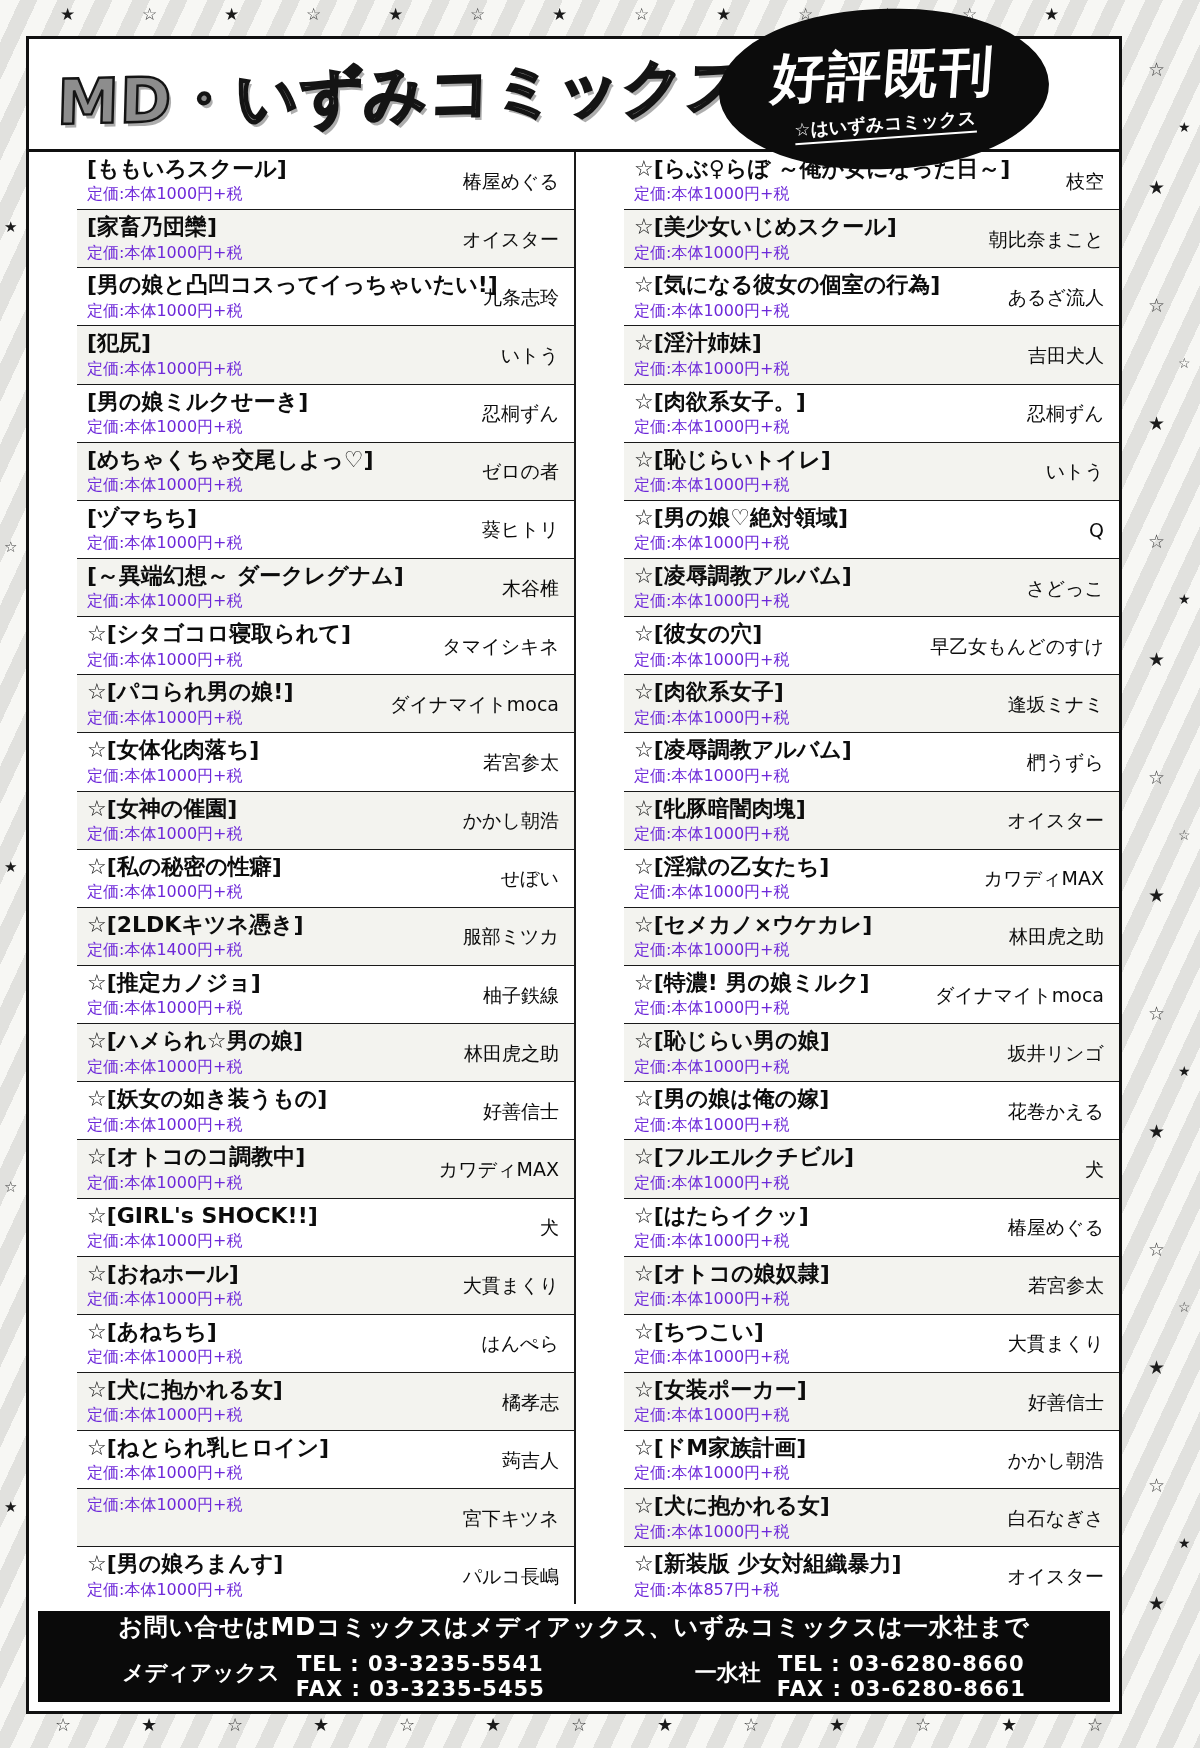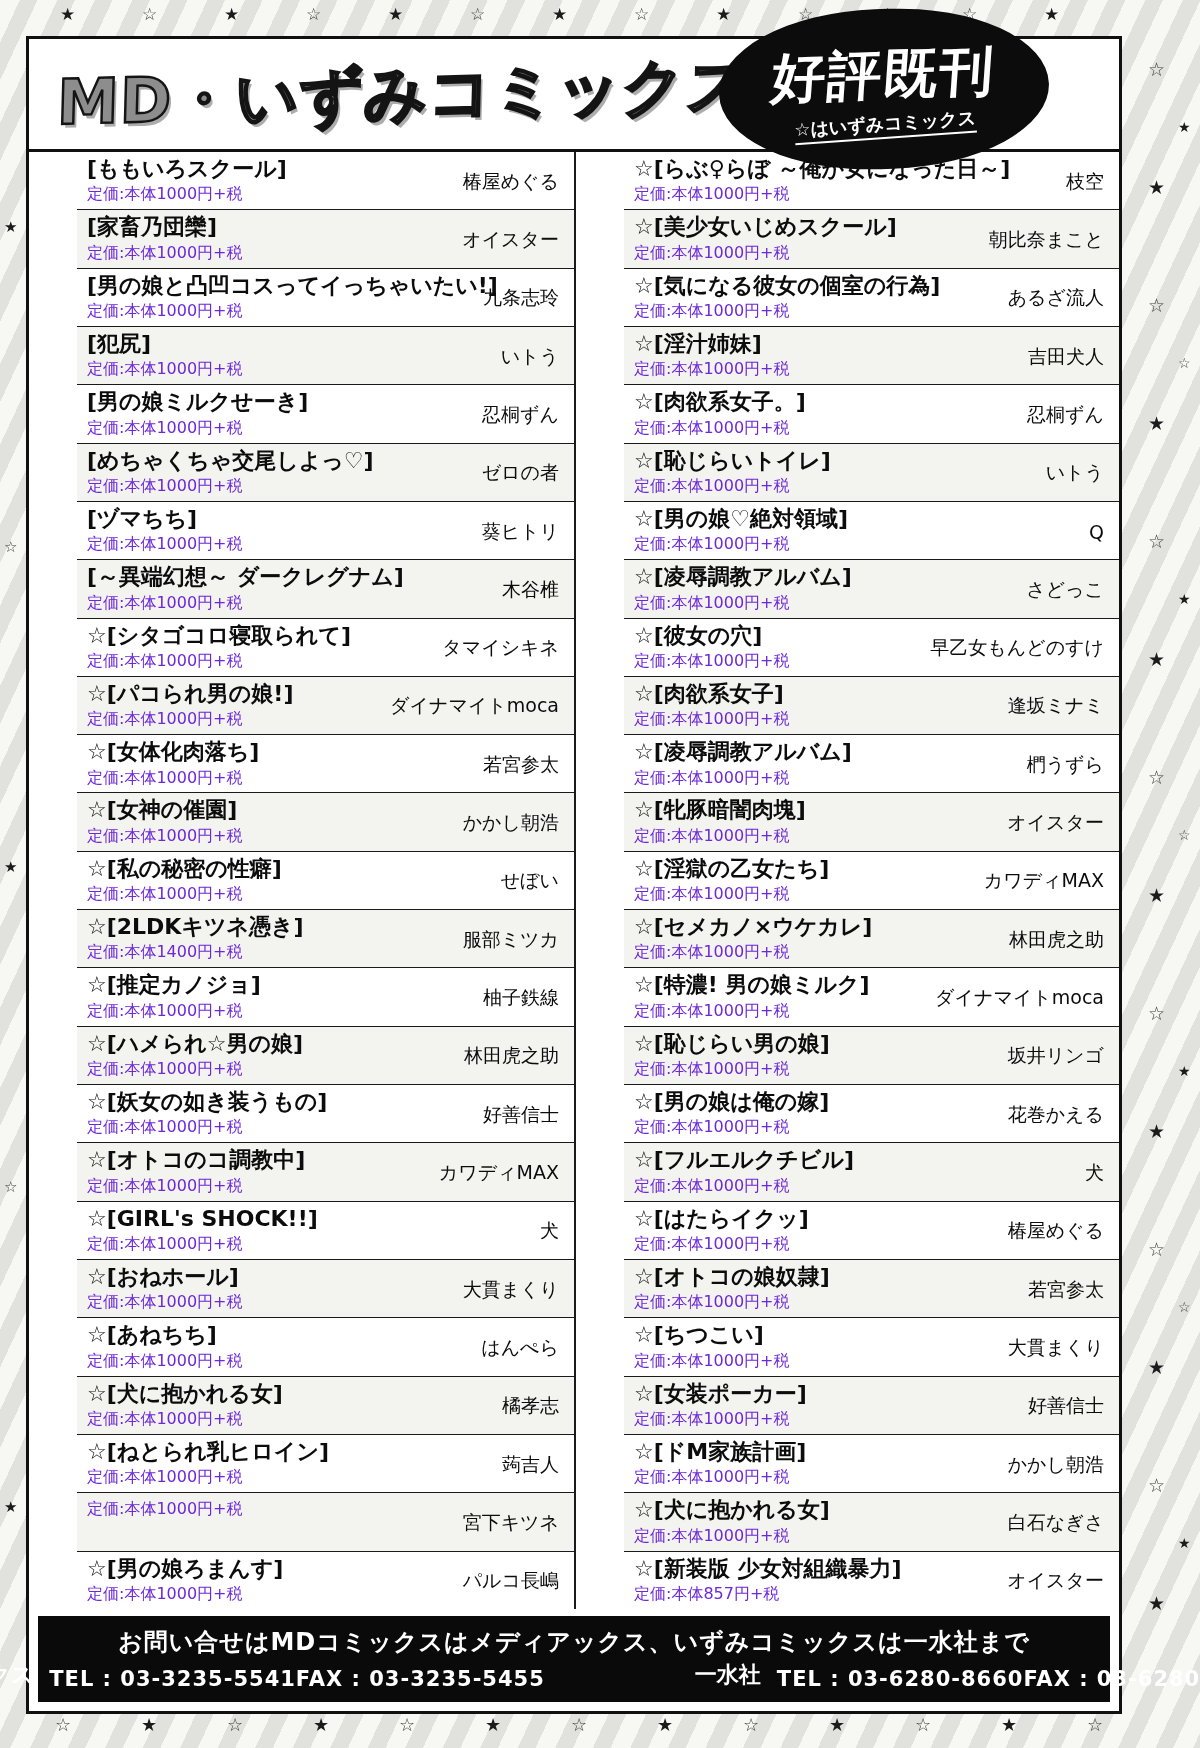--- a/index.html
+++ b/index.html
@@ -46,21 +46,21 @@
   .author{position:absolute;right:15px;top:50%;transform:translateY(-46%);font-size:19px;font-weight:500;color:#0c0c0c;white-space:nowrap;background:transparent;}
 
   .footer{
     flex:0 0 86px;margin:7px 9px 9px 9px;background:#0a0a0a;color:#fff;
     display:flex;flex-direction:column;align-items:center;justify-content:center;gap:1px;
   }
   .notice{font-size:24px;font-weight:700;letter-spacing:1px;white-space:nowrap;}
   .contacts{display:flex;gap:150px;align-items:center;text-align:center;}
   .contact{display:flex;align-items:center;gap:16px;}
   .contact .name{font-size:22px;font-weight:700;white-space:nowrap;}
-  .lines{display:flex;flex-direction:row;line-height:1.18;margin-top:8px;}
+  .lines{display:flex;flex-direction:column;line-height:1.18;margin-top:8px;}
   .lines div{font-size:21px;font-weight:700;letter-spacing:1px;white-space:nowrap;}
 </style>
 </head>
 <body>
 
 <div id="bg">
     <span class="st f" style="left: 60px; top: 6px; font-size: 17px;"></span>
     <span class="st o" style="left: 142px; top: 6px; font-size: 17px;"></span>
     <span class="st f" style="left: 224px; top: 6px; font-size: 17px;"></span>
     <span class="st o" style="left: 306px; top: 6px; font-size: 17px;"></span>

